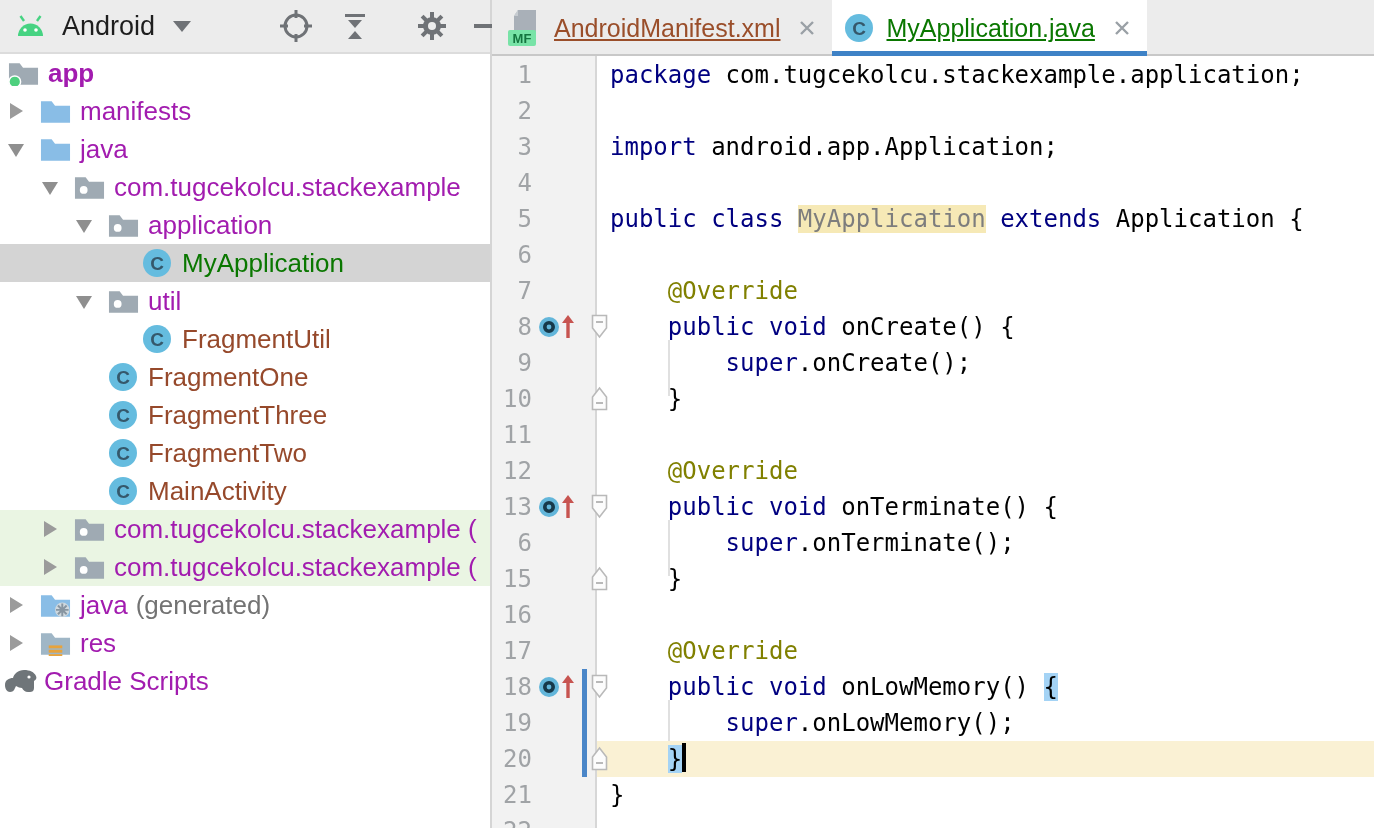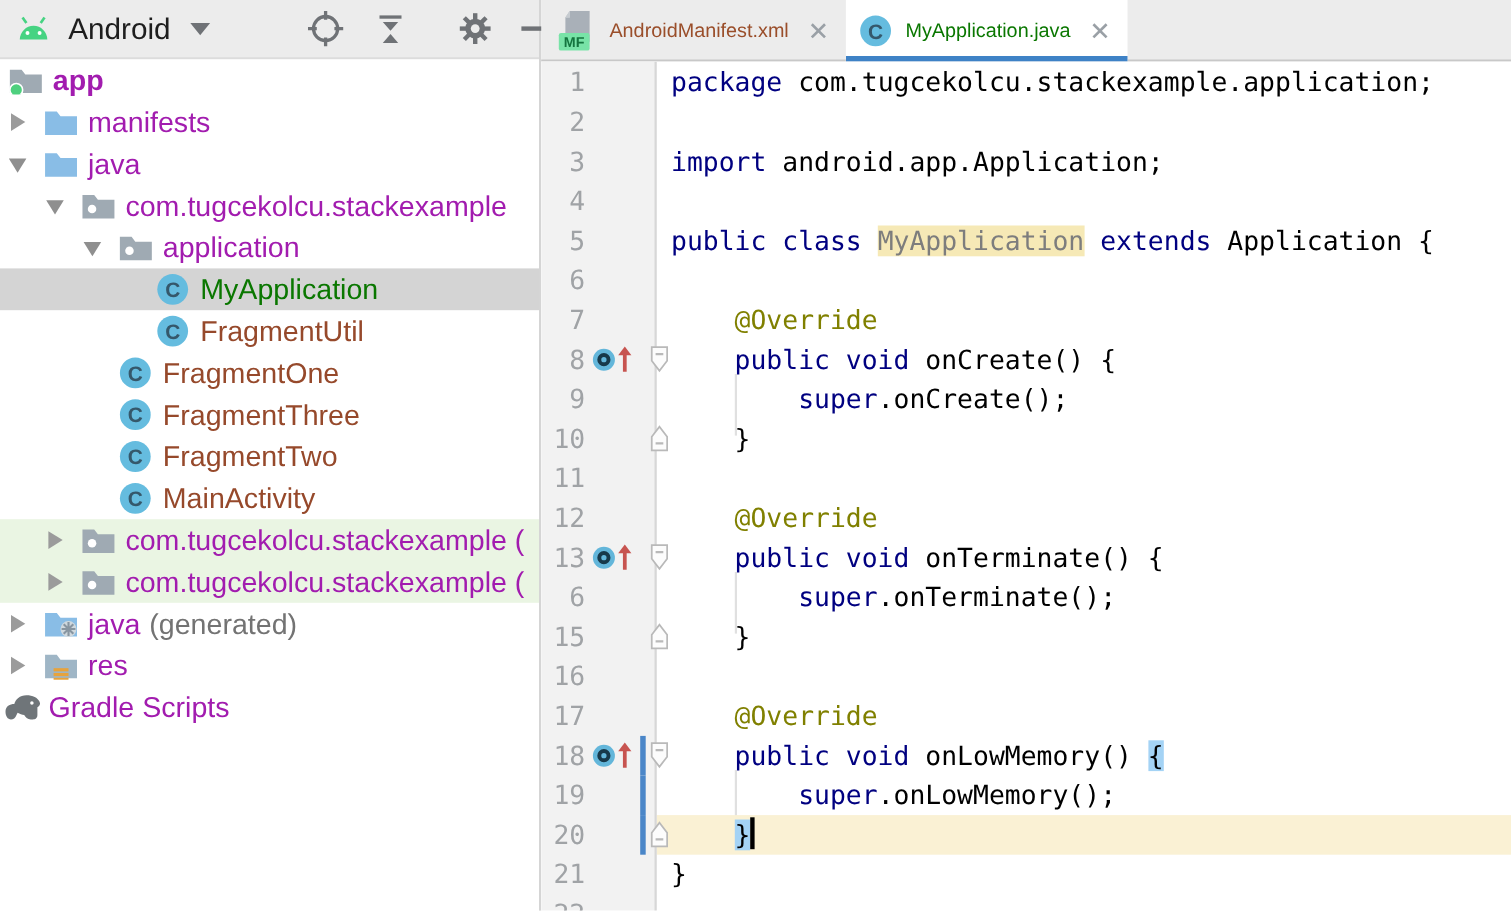--- a/index.html
+++ b/index.html
@@ -34,21 +34,21 @@
   .tlabel.added{color:#0a7700;}
   .tlabel.modified{color:#96492b;}
   .tsuffix{font-size:26px;color:#737373;margin-left:8px;}
 
   
   #editor-pane{flex:1;display:flex;flex-direction:column;min-width:0;}
   #tab-bar{height:56px;background:#ececec;box-shadow:inset 0 -2px #c8c8c8;
            display:flex;align-items:stretch;padding-left:2px;}
   .tab{display:flex;align-items:center;padding:0 14px 0 12px;gap:12px;position:relative;}
   .tab.active{background:#fff;box-shadow:inset 0 -5px #3e82c6;}
-  .tab-title{font-size:18px;}
+  .tab-title{font-size:25px;text-decoration:underline;}
   .tab-title.modified{color:#9a4e2a;}
   .tab-title.added{color:#0a7700;}
   .tab-close{display:flex;align-items:center;margin-left:4px;}
 
   #editor-body{flex:1;display:flex;position:relative;background:#fff;overflow:hidden;}
   #gutter{width:103px;min-width:103px;background:#f2f2f2;border-right:2px solid #d7d7d7;
           padding-top:1px;box-sizing:content-box;position:relative;z-index:2;}
   .grow{height:36px;display:flex;align-items:center;position:relative;}
   .lnum{display:inline-block;width:34px;margin-left:6px;text-align:right;
         font-family:"DejaVu Sans Mono",monospace;font-size:24px;color:#a0a3a6;flex:none;}
@@ -190,20 +190,33 @@
           <span class="spacer" style="width: 142px;"></span>
           <span class="ticon">
             <svg width="30" height="30" viewBox="0 0 30 30">
               <circle cx="15" cy="15" r="14" fill="#65bcdf"></circle>
               <text x="15" y="22" font-size="19" font-weight="bold" text-anchor="middle" fill="#35586b" font-family="Liberation Sans, sans-serif">C</text>
             </svg>
           </span>
           <span class="tlabel added">MyApplication</span>
         </div>
         <div class="tree-row">
+          <span class="spacer" style="width: 76px;"></span>
+          <span class="chev-slot">
+            <span class="chev exp"></span>
+          </span>
+          <span class="ticon">
+            <svg width="31" height="26" viewBox="0 0 32 26">
+              <path d="M1 3 h11 l3.5 4.5 H31 V25 H1 z" fill="#9faab3"></path>
+              <circle cx="10" cy="16" r="4" fill="#fff"></circle>
+            </svg>
+          </span>
+          <span class="tlabel">util</span>
+        </div>
+        <div class="tree-row">
           <span class="spacer" style="width: 142px;"></span>
           <span class="ticon">
             <svg width="30" height="30" viewBox="0 0 30 30">
               <circle cx="15" cy="15" r="14" fill="#65bcdf"></circle>
               <text x="15" y="22" font-size="19" font-weight="bold" text-anchor="middle" fill="#35586b" font-family="Liberation Sans, sans-serif">C</text>
             </svg>
           </span>
           <span class="tlabel modified">FragmentUtil</span>
         </div>
         <div class="tree-row">

